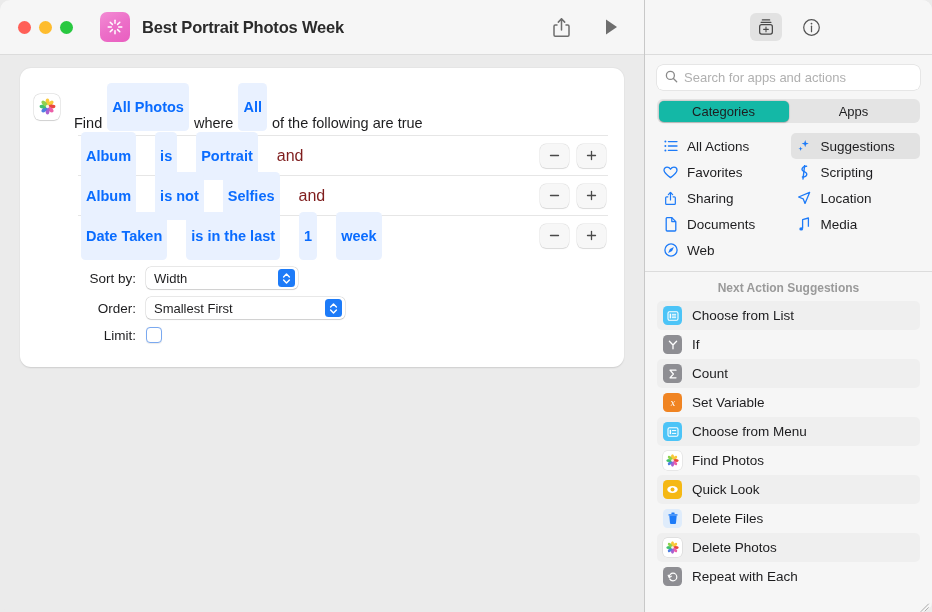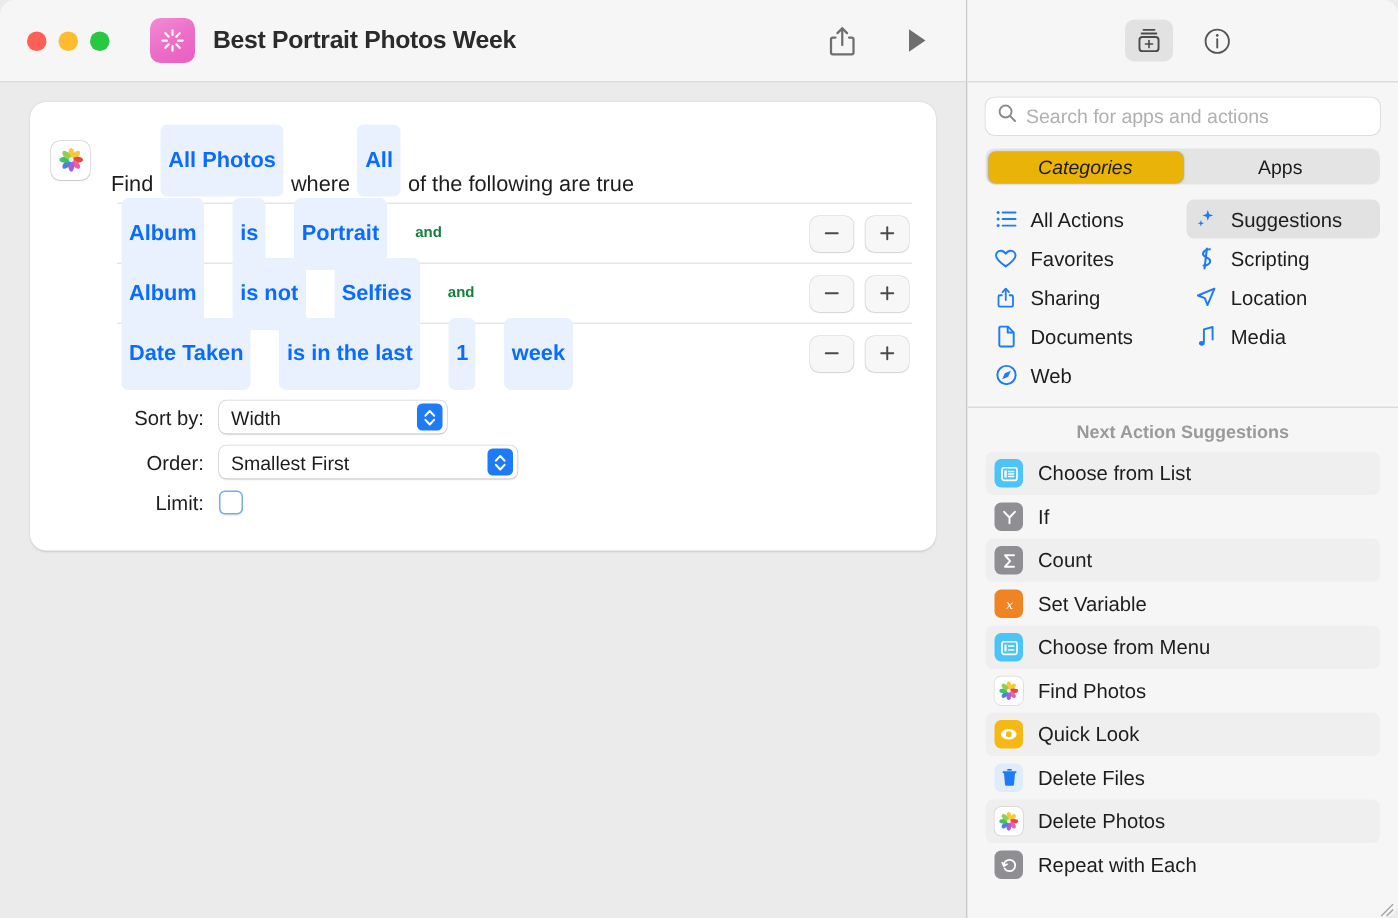--- a/index.html
+++ b/index.html
@@ -98,21 +98,21 @@
   .filter-list { margin-top: 4px; padding-left: 44px; }
   .filter-row {
     display: flex; align-items: center;
     height: 40px;
     border-top: 1px solid #e6e6e6;
     padding-right: 2px;
   }
   .filter-row:first-child { border-top: 1px solid #e6e6e6; }
   .filter-tokens { display: flex; align-items: center; flex: 1 1 auto; gap: 13px; }
   .filter-tokens .plain {
-    font-size: 10px; color: #15803d; font-weight: bold; padding-left: 3px;
+    font-size: 16px; color: #7f1d1d; font-weight: normal; padding-left: 3px;
   }
   .row-btns { display: flex; gap: 8px; flex: 0 0 auto; }
   .rbtn {
     width: 29px; height: 24px;
     border-radius: 6px;
     background: #f7f7f7;
     box-shadow: 0 0 0 0.5px rgba(0,0,0,0.10), 0 0.5px 1px rgba(0,0,0,0.10);
     display: flex; align-items: center; justify-content: center;
   }
 
@@ -190,23 +190,22 @@
     padding: 1.5px;
   }
   .seg {
     flex: 1 1 50%;
     height: 100%;
     display: flex; align-items: center; justify-content: center;
     font-size: 13px; color: #1d1d1f;
     border-radius: 5px;
   }
   .seg.active {
-    background: #eab308;
+    background: #14b8a6;
     box-shadow: 0 0 0 0.5px rgba(0,0,0,0.10), 0 0.5px 1.5px rgba(0,0,0,0.18);
-    font-style: italic;
   }
 
   .cat-grid {
     padding: 10px 12px 8px 12px;
     display: grid;
     grid-template-columns: 1fr 1fr;
     column-gap: 4px;
     row-gap: 0px;
     border-bottom: 1px solid #dcdcdc;
   }

